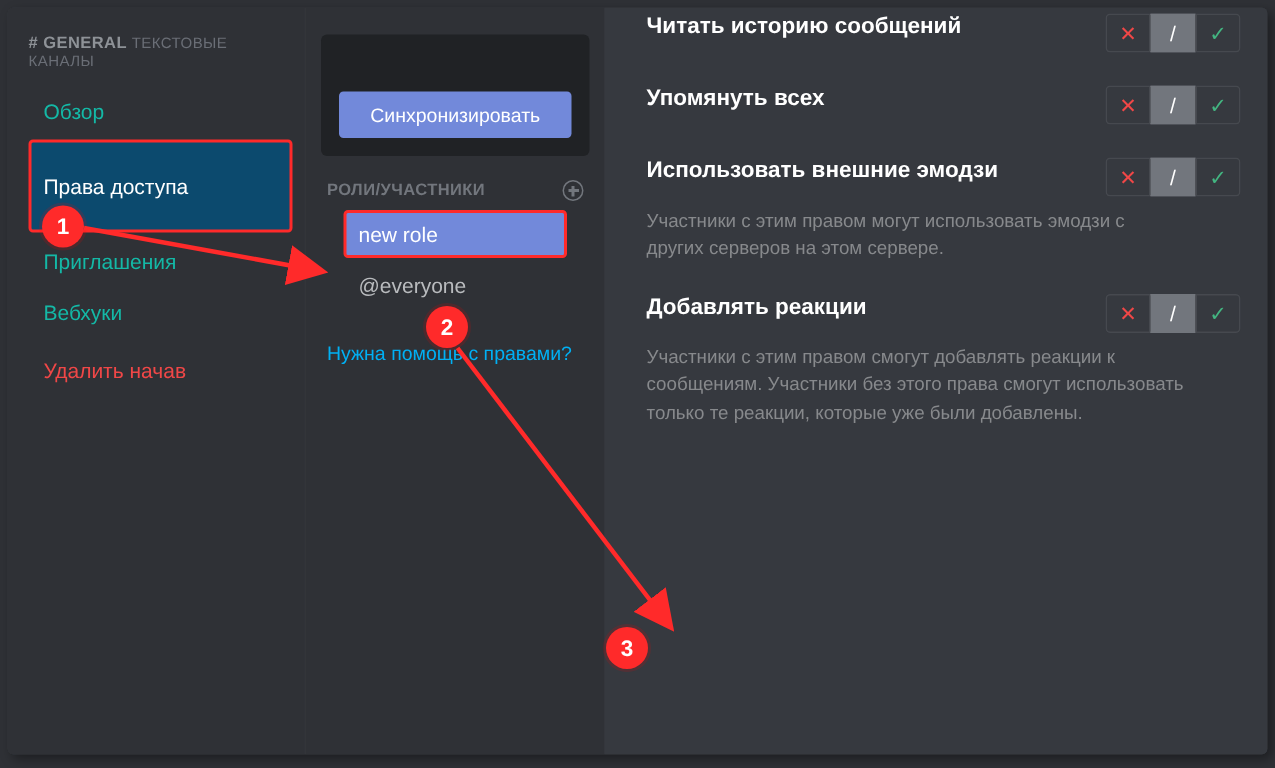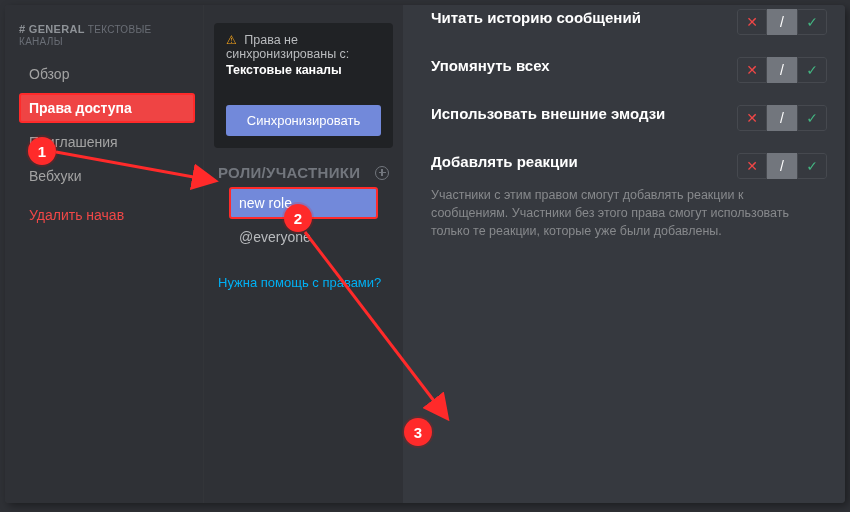--- a/index.html
+++ b/index.html
@@ -2,30 +2,30 @@
 <html><head>
 <meta charset="utf-8">
 <style>
   * { box-sizing: border-box; margin: 0; padding: 0; }
   body { font-family: -apple-system, BlinkMacSystemFont, "Segoe UI", Arial, sans-serif; background: #2f3136; width: 850px; height: 512px; overflow: hidden; position: relative; }
   .app { display: flex; height: 100%; background: #36393f; box-shadow: 3px 3px 8px rgba(0,0,0,.4); margin: 5px; height: 498px; border-radius: 4px; overflow: hidden; }
 
   .col-left { width: 198px; background: #2f3136; padding: 18px 8px 10px 14px; position: relative; }
   .lh-title { font-size: 11px; font-weight: 700; color: #8e9297; letter-spacing: .3px; margin-bottom: 12px; }
   .lh-title .muted { font-weight: 400; color: #6a6e76; font-size: 10px; }
-  .nav-item { padding: 7px 10px; font-size: 14px; color: #a3a3a3; border-radius: 3px; margin-bottom: 4px; cursor: pointer; }
-  .nav-item.selected { background: #ef4444; color: #fff; border: 2px solid #ff2a2a; padding: 5px 8px; font-weight: bold; }
+  .nav-item { padding: 7px 10px; font-size: 14px; color: #14b8a6; border-radius: 3px; margin-bottom: 4px; cursor: pointer; }
+  .nav-item.selected { background: #0c4a6e; color: #fff; border: 2px solid #ff2a2a; padding: 21px 8px; }
   .nav-delete { color: #f04747; font-size: 14px; padding: 10px 10px; cursor: pointer; margin-top: 6px; }
 
   .col-mid { width: 200px; background: #2f3136; padding: 18px 10px 10px 10px; border-left: 1px solid rgba(255,255,255,0.02);}
   .sync-card { background: #202225; border-radius: 4px; padding: 10px 12px 12px; font-size: 12.5px; color: #b9bbbe; }
   .sync-card .warn { color: #faa61a; margin-right: 4px; font-size: 12px;}
   .sync-card b { color: #fff; display: block; margin-top: 2px; font-size: 12.5px; }
   .sync-btn { background: #7289da; color: #fff; border: none; border-radius: 3px; padding: 8px 0; width: 100%; font-size: 13px; margin-top: 28px; cursor: pointer; }
-  .roles-head { display: flex; justify-content: space-between; align-items: center; color: #72767d; font-size: 15px; font-weight: 700; letter-spacing: .3px; margin: 16px 4px 6px; }
+  .roles-head { display: flex; justify-content: space-between; align-items: center; color: #72767d; font-size: 11px; font-weight: 700; letter-spacing: .3px; margin: 16px 4px 6px; }
   .roles-head .plus { width: 14px; height: 14px; border: 1.2px solid #72767d; border-radius: 50%; position: relative; cursor: pointer; }
   .roles-head .plus::before, .roles-head .plus::after { content:""; position:absolute; background:#72767d; }
   .roles-head .plus::before { width:7px; height:1.2px; top:5.4px; left:2.5px; }
   .roles-head .plus::after { width:1.2px; height:7px; top:2.5px; left:5.4px; }
   .role-item { padding: 8px 10px; font-size: 14px; color: #b9bbbe; border-radius: 3px; margin: 2px 15px; cursor: pointer; }
   .role-item.sel { background: #7289da; color: #fff; border: 2px solid #ff2a2a; padding: 6px 8px; }
   .help-link { color: #00b0f4; font-size: 13px; margin-top: 22px; padding: 0 4px; cursor: pointer; }
 
   .col-right { flex: 1; background: #36393f; padding: 0px 18px 18px 28px; overflow: hidden; }
   .perm { margin-bottom: 22px; }
@@ -56,25 +56,20 @@
     </div>
     <div class="nav-item">Обзор</div>
     <div class="nav-item selected">Права доступа</div>
     <div class="nav-item">Приглашения</div>
     <div class="nav-item">Вебхуки</div>
     <div class="nav-delete">Удалить начав</div>
   </div>
 
   <div class="col-mid">
     <div class="sync-card">
-      <div>
-        <span class="warn">⚠</span>
-        <span>Права не синхронизированы с:</span>
-        <b>Текстовые каналы</b>
-      </div>
       <button class="sync-btn">Синхронизировать</button>
     </div>
     <div class="roles-head">
       <span>РОЛИ/УЧАСТНИКИ</span>
       <span class="plus"></span>
     </div>
     <div class="role-item sel">new role</div>
     <div class="role-item">@everyone</div>
     <div class="help-link">Нужна помощь с правами?</div>
   </div>
@@ -102,20 +97,21 @@
     </div>
     <div class="perm">
       <div class="perm-head">
         <span class="perm-title">Использовать внешние эмодзи</span>
         <div class="toggle3">
           <span class="x">✕</span>
           <span class="slash">/</span>
           <span class="chk">✓</span>
         </div>
       </div>
+      <div class="perm-desc">Участники с этим правом могут использовать эмодзи с других серверов на этом сервере.</div>
     </div>
     <div class="perm">
       <div class="perm-head">
         <span class="perm-title">Добавлять реакции</span>
         <div class="toggle3">
           <span class="x">✕</span>
           <span class="slash">/</span>
           <span class="chk">✓</span>
         </div>
       </div>

